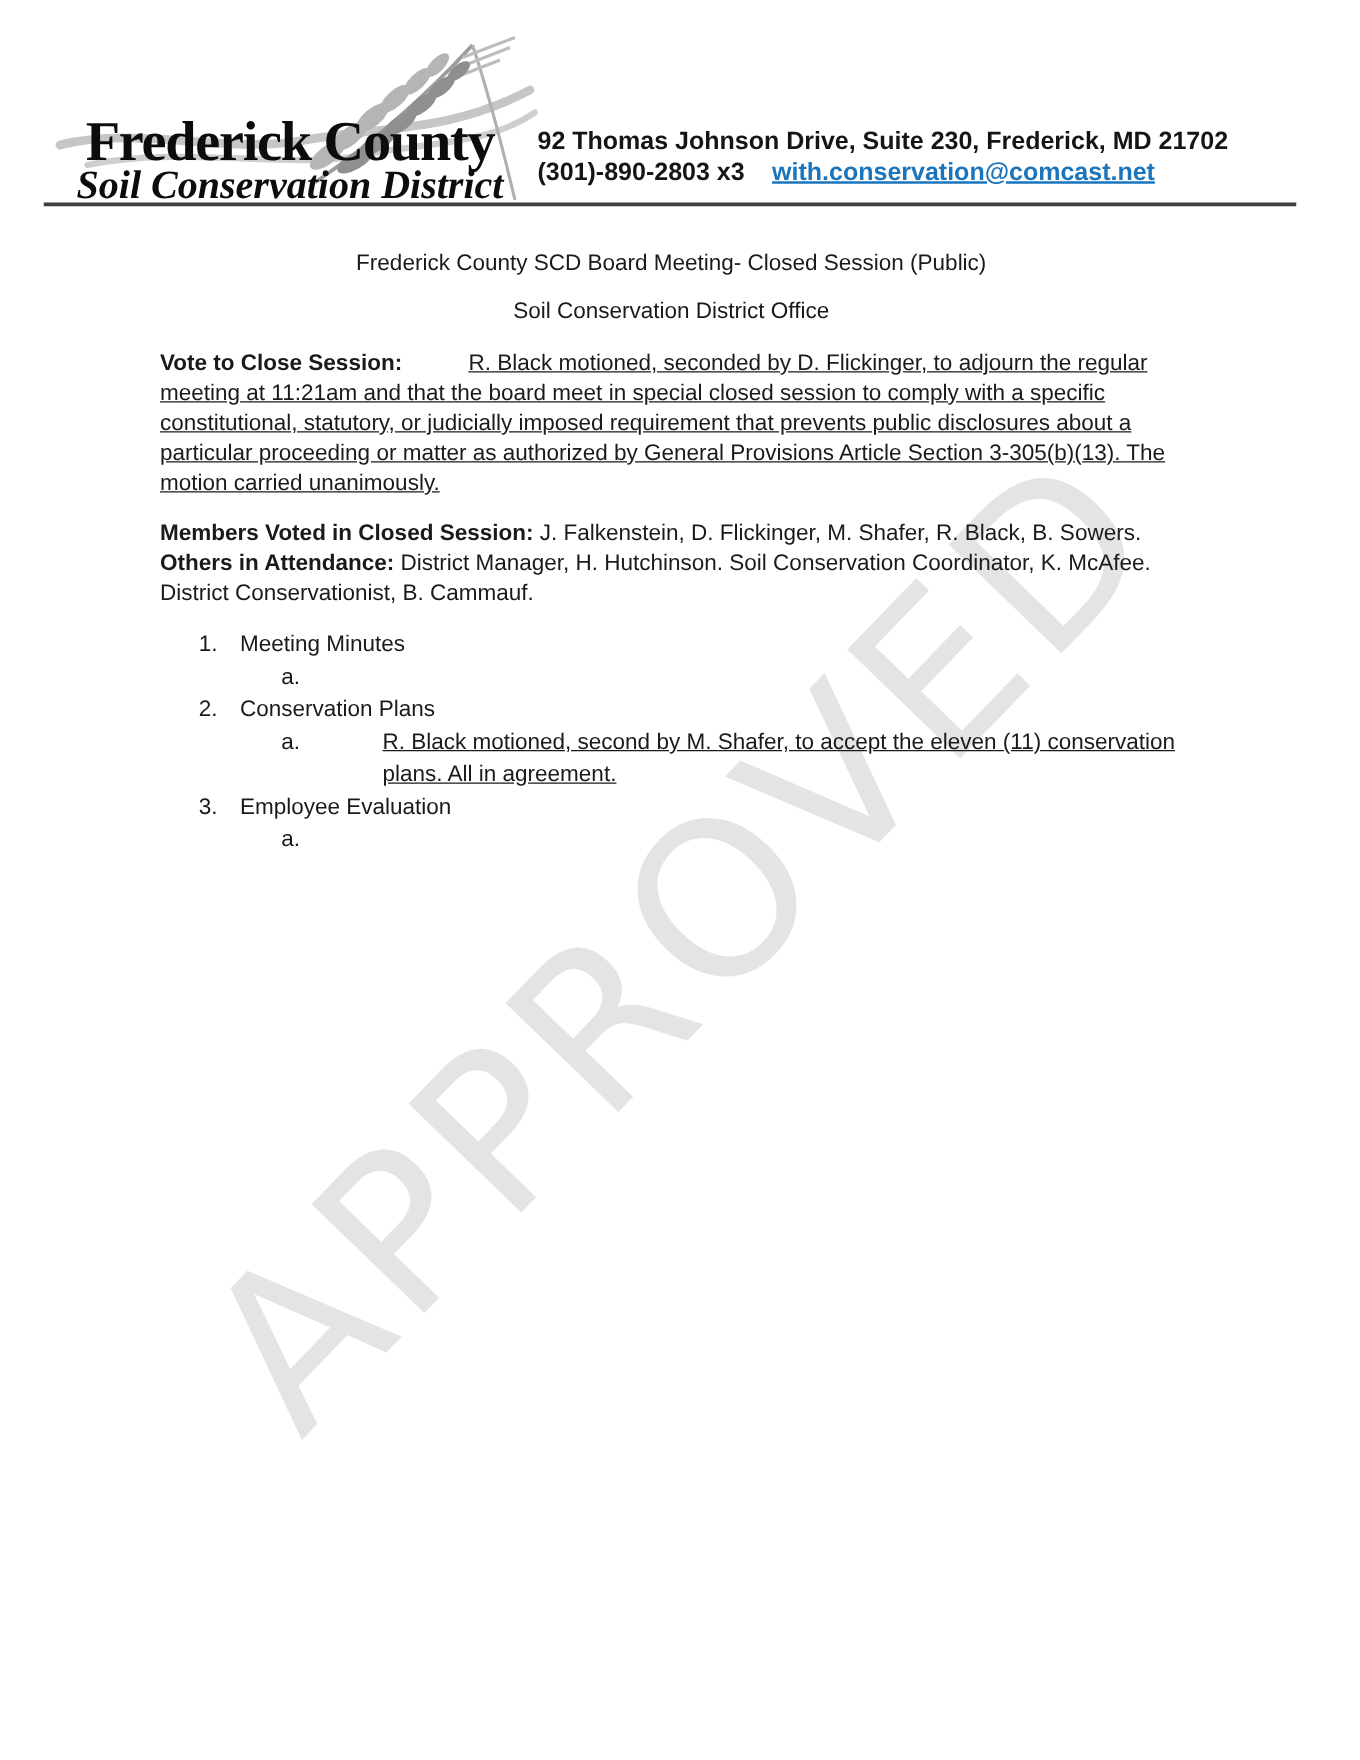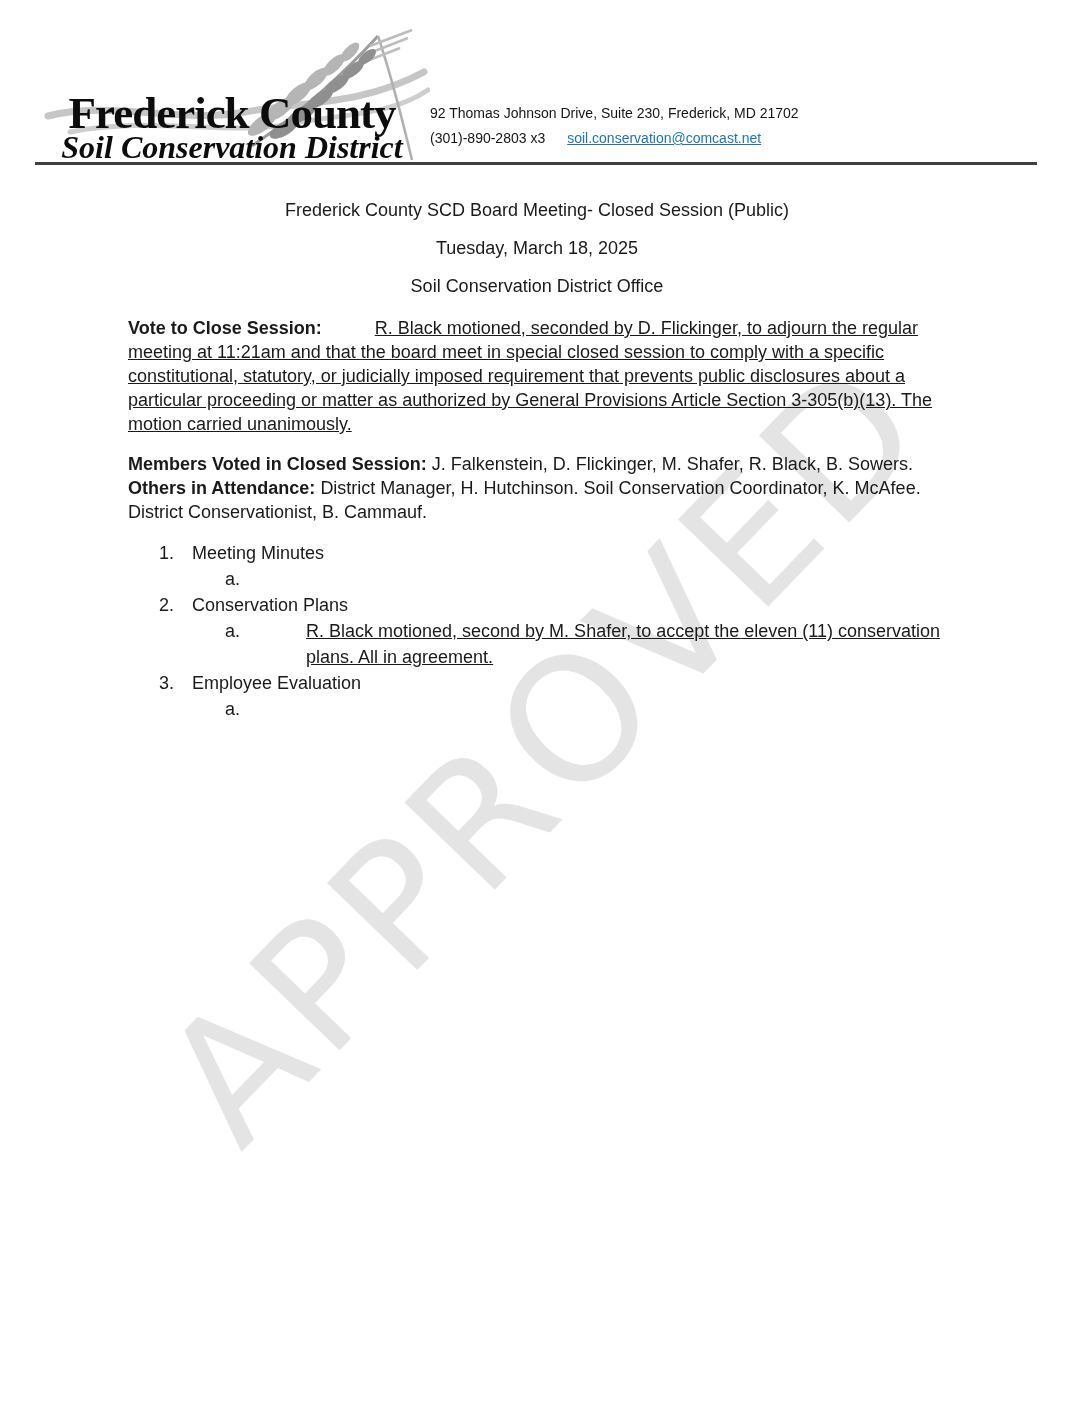--- a/index.html
+++ b/index.html
@@ -33,21 +33,21 @@
   .logo-line1 {
     font-family:"Liberation Serif", serif;
     font-weight:bold; font-size:45px; line-height:46px;
     letter-spacing:-1px; color:#0c0c0c; white-space:nowrap;
   }
   .logo-line2 {
     font-family:"Liberation Serif", serif;
     font-weight:bold; font-style:italic; font-size:32px; line-height:26px;
     margin-top:-2px; color:#0c0c0c; white-space:nowrap;
   }
-  .contact { position:absolute; left:430px; top:101px; font-weight:normal; font-size:14px; line-height:25px; color:#151515; }
+  .contact { position:absolute; left:430px; top:101px; font-weight:bold; font-size:20px; line-height:25px; color:#151515; }
   .contact-row2 { display:flex; align-items:baseline; }
   .contact-phone { margin-right:22px; }
   .contact-email { color:#1b75bc; text-decoration:underline; cursor:pointer; }
   .header-rule { position:absolute; left:35px; top:162px; width:1002px; height:3px; background:#3f3f3f; }
 
   
   .doc { position:absolute; left:128px; top:198px; width:818px; z-index:1; font-size:18px; line-height:24px; }
   .title-line { text-align:center; font-weight:normal; margin:0 0 14px 0; }
   .title-gap { margin-bottom:18px; }
   p.para { margin:0 0 16px 0; }
@@ -102,31 +102,30 @@
 
     <div class="logo-text">
       <div class="logo-line1">Frederick County</div>
       <div class="logo-line2">Soil Conservation District</div>
     </div>
 
     <div class="contact">
       <div>92 Thomas Johnson Drive, Suite 230, Frederick, MD 21702</div>
       <div class="contact-row2">
         <span class="contact-phone">(301)-890-2803 x3</span>
-        <a class="contact-email">soil.conservation@comcast.net</a>
+        <a class="contact-email">with.conservation@comcast.net</a>
       </div>
     </div>
 
     <div class="header-rule"></div>
   </div>
 
   <div class="doc">
 
     <p class="title-line">Frederick County SCD Board Meeting- Closed Session (Public)</p>
-    <p class="title-line">Tuesday, March 18, 2025</p>
     <p class="title-line title-gap">Soil Conservation District Office</p>
 
     <p class="para"><span class="b">Vote to Close Session:</span> <span class="u">R. Black motioned, seconded by D. Flickinger, to adjourn the regular meeting at 11:21am and that the board meet in special closed session to comply with a specific constitutional, statutory, or judicially imposed requirement that prevents public disclosures about a particular proceeding or matter as authorized by General Provisions Article Section 3-305(b)(13). The motion carried unanimously.</span></p>
 
     <p class="para"><span class="b">Members Voted in Closed Session:</span> <span>J. Falkenstein, D. Flickinger, M. Shafer, R. Black, B. Sowers.</span><br><span class="b">Others in Attendance:</span> <span>District Manager, H. Hutchinson. Soil Conservation Coordinator, K. McAfee. District Conservationist, B. Cammauf.</span></p>
 
 
     <div class="list">
 
       <div class="li-row">

